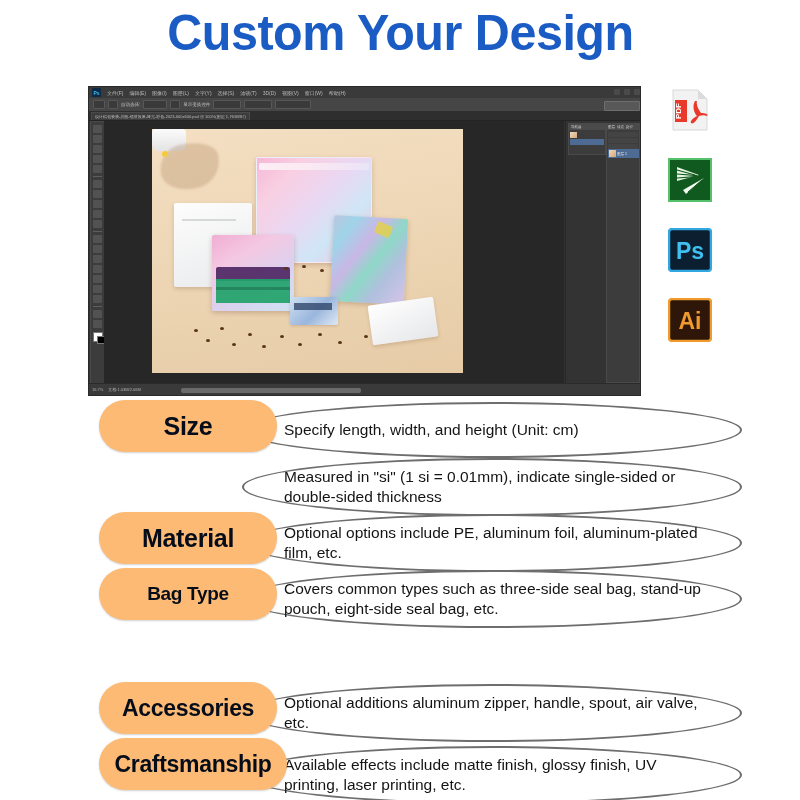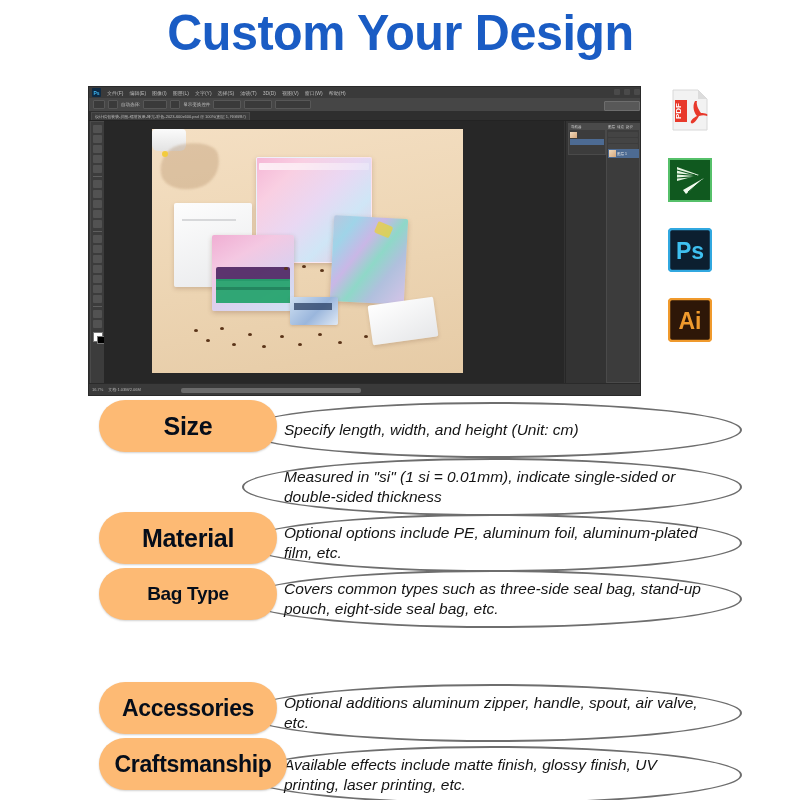--- a/index.html
+++ b/index.html
@@ -204,21 +204,20 @@
   .spec-ellipse{
     position:absolute;left:180px;z-index:1;
     width:496px;border:2.5px solid #6e6e6e;border-radius:50%/50%;
     background:#ffffff;
     display:flex;align-items:center;
   }
   .spec-desc{
     padding-left:40px;padding-right:26px;
     font-size:15.5px;color:#141414;line-height:1.3;font-weight:normal;
     font-family:"Liberation Sans","DejaVu Sans",sans-serif;
-    font-style:italic;
   }
 </style>
 </head>
 <body>
 
 <div id="title-banner">
   <div id="page-title">Custom Your Design</div>
 </div>
 
 <div id="ps-window">

